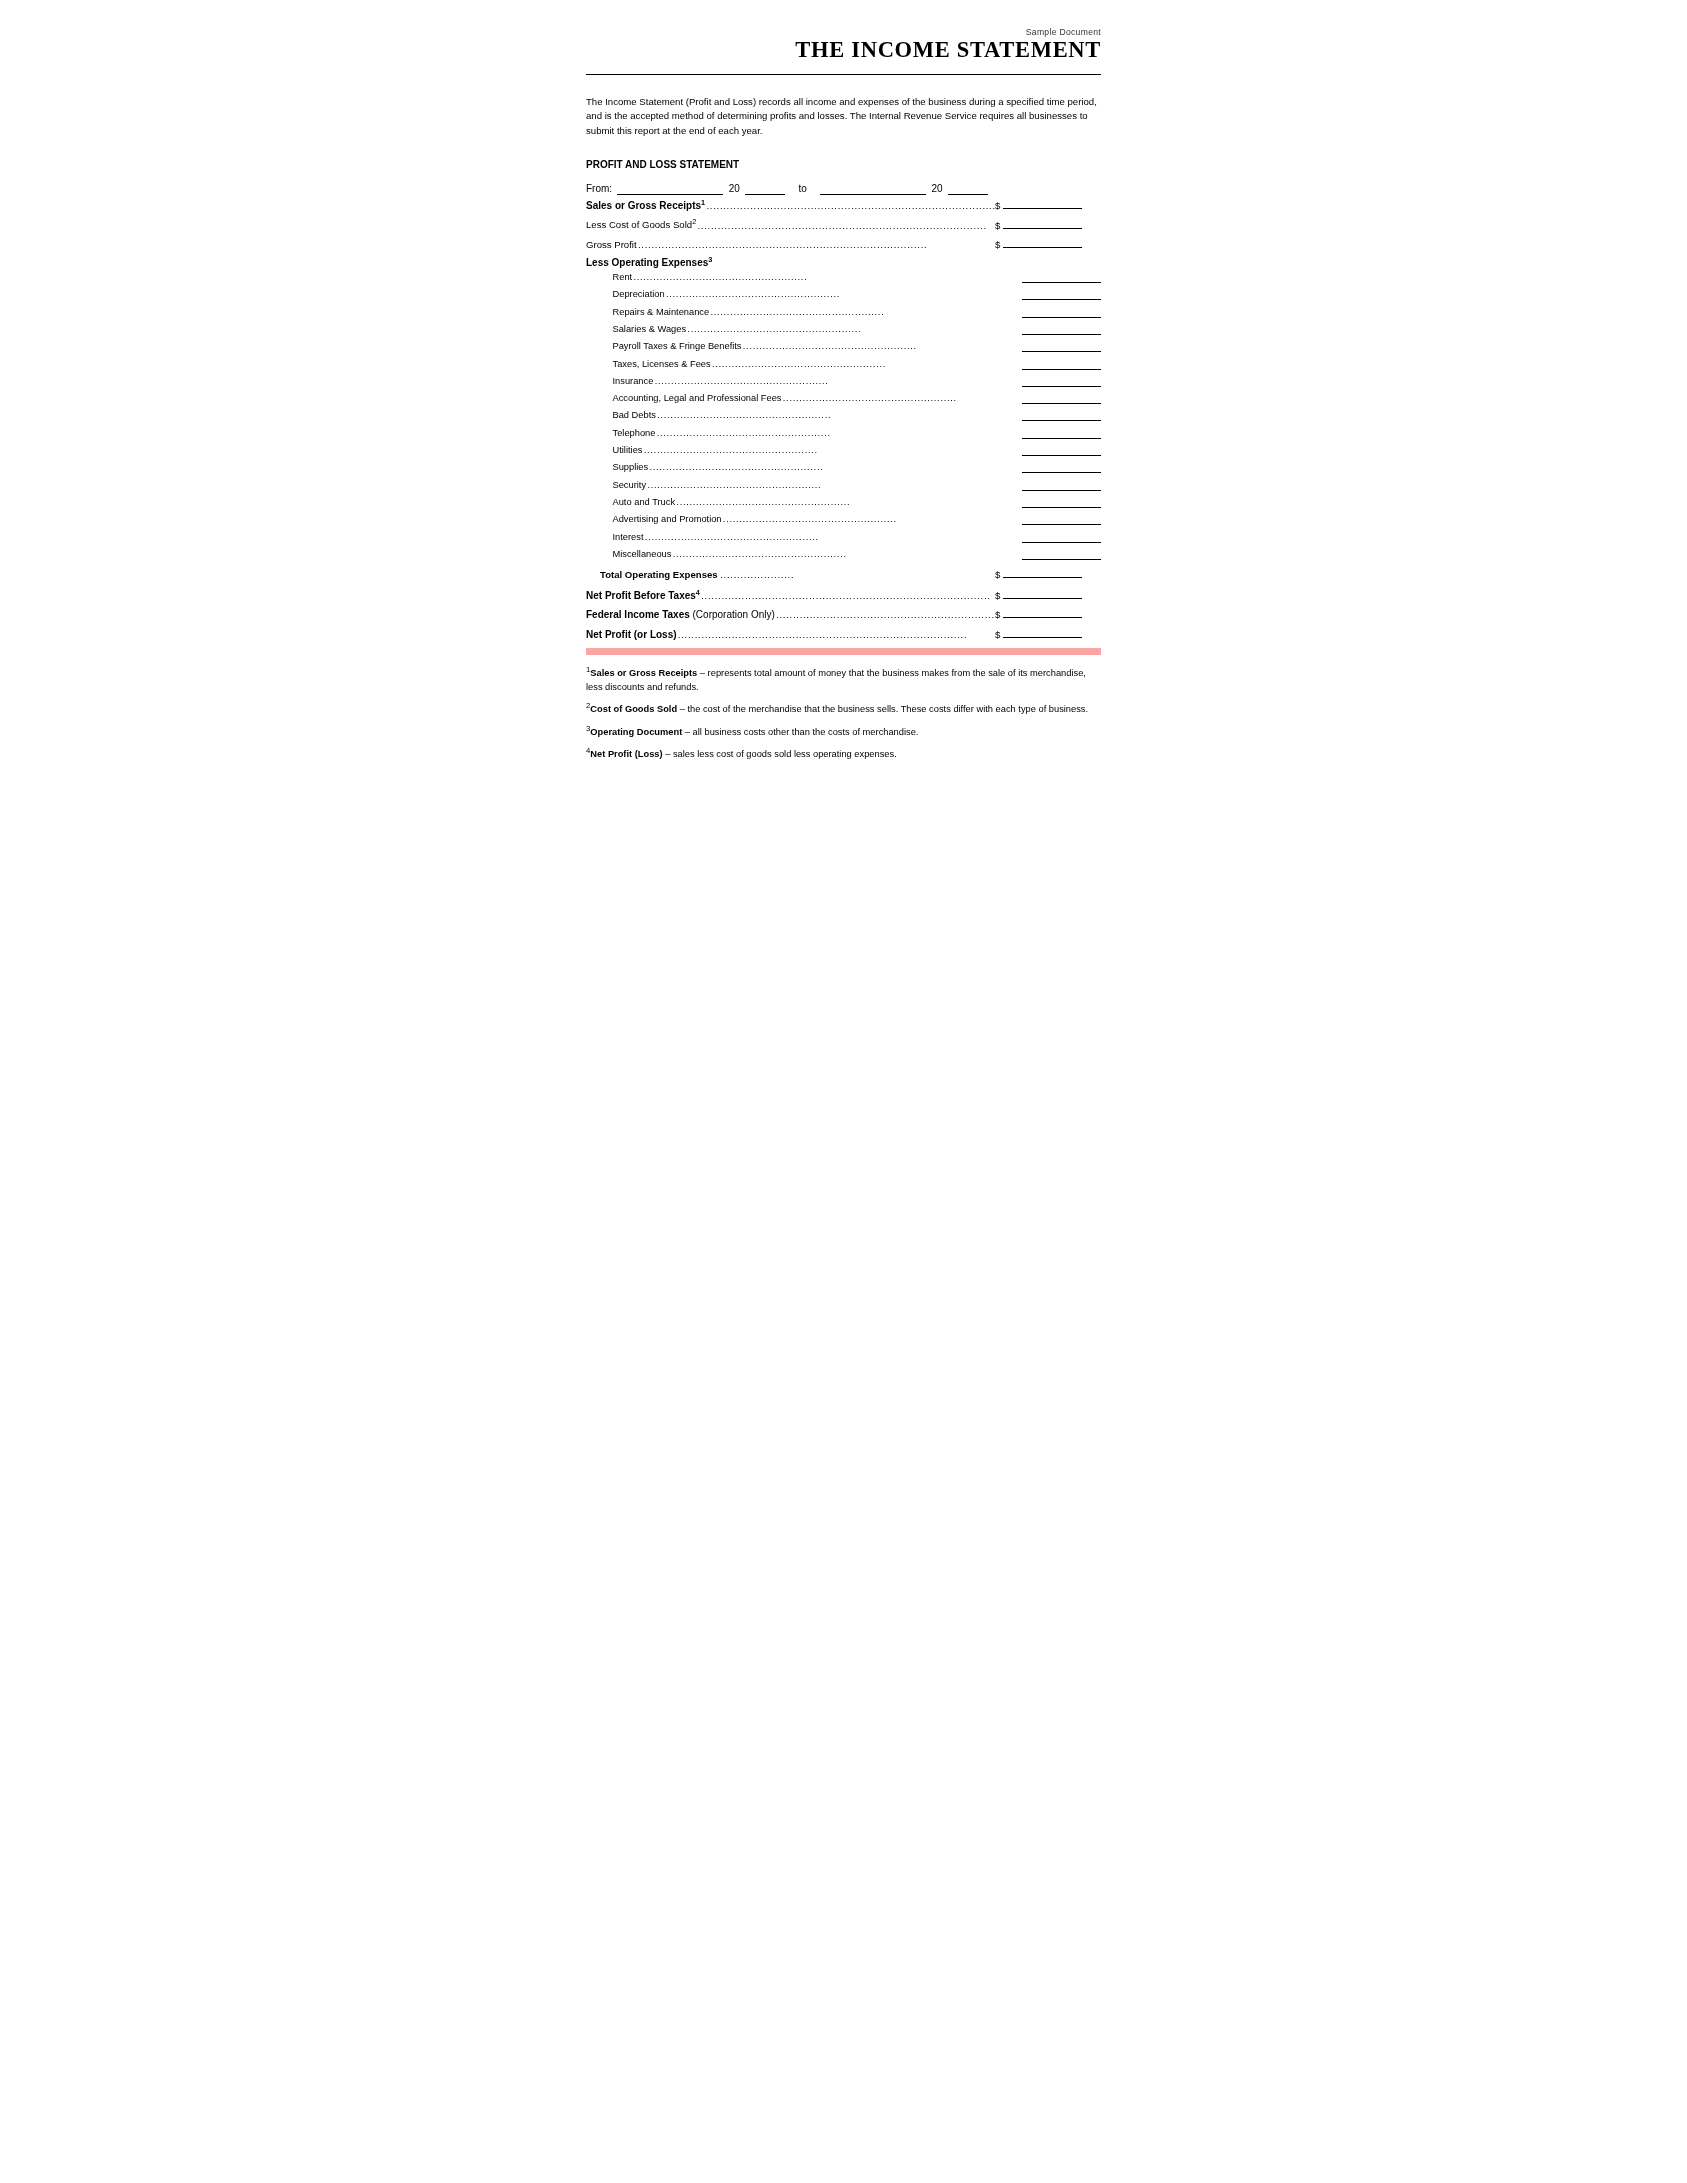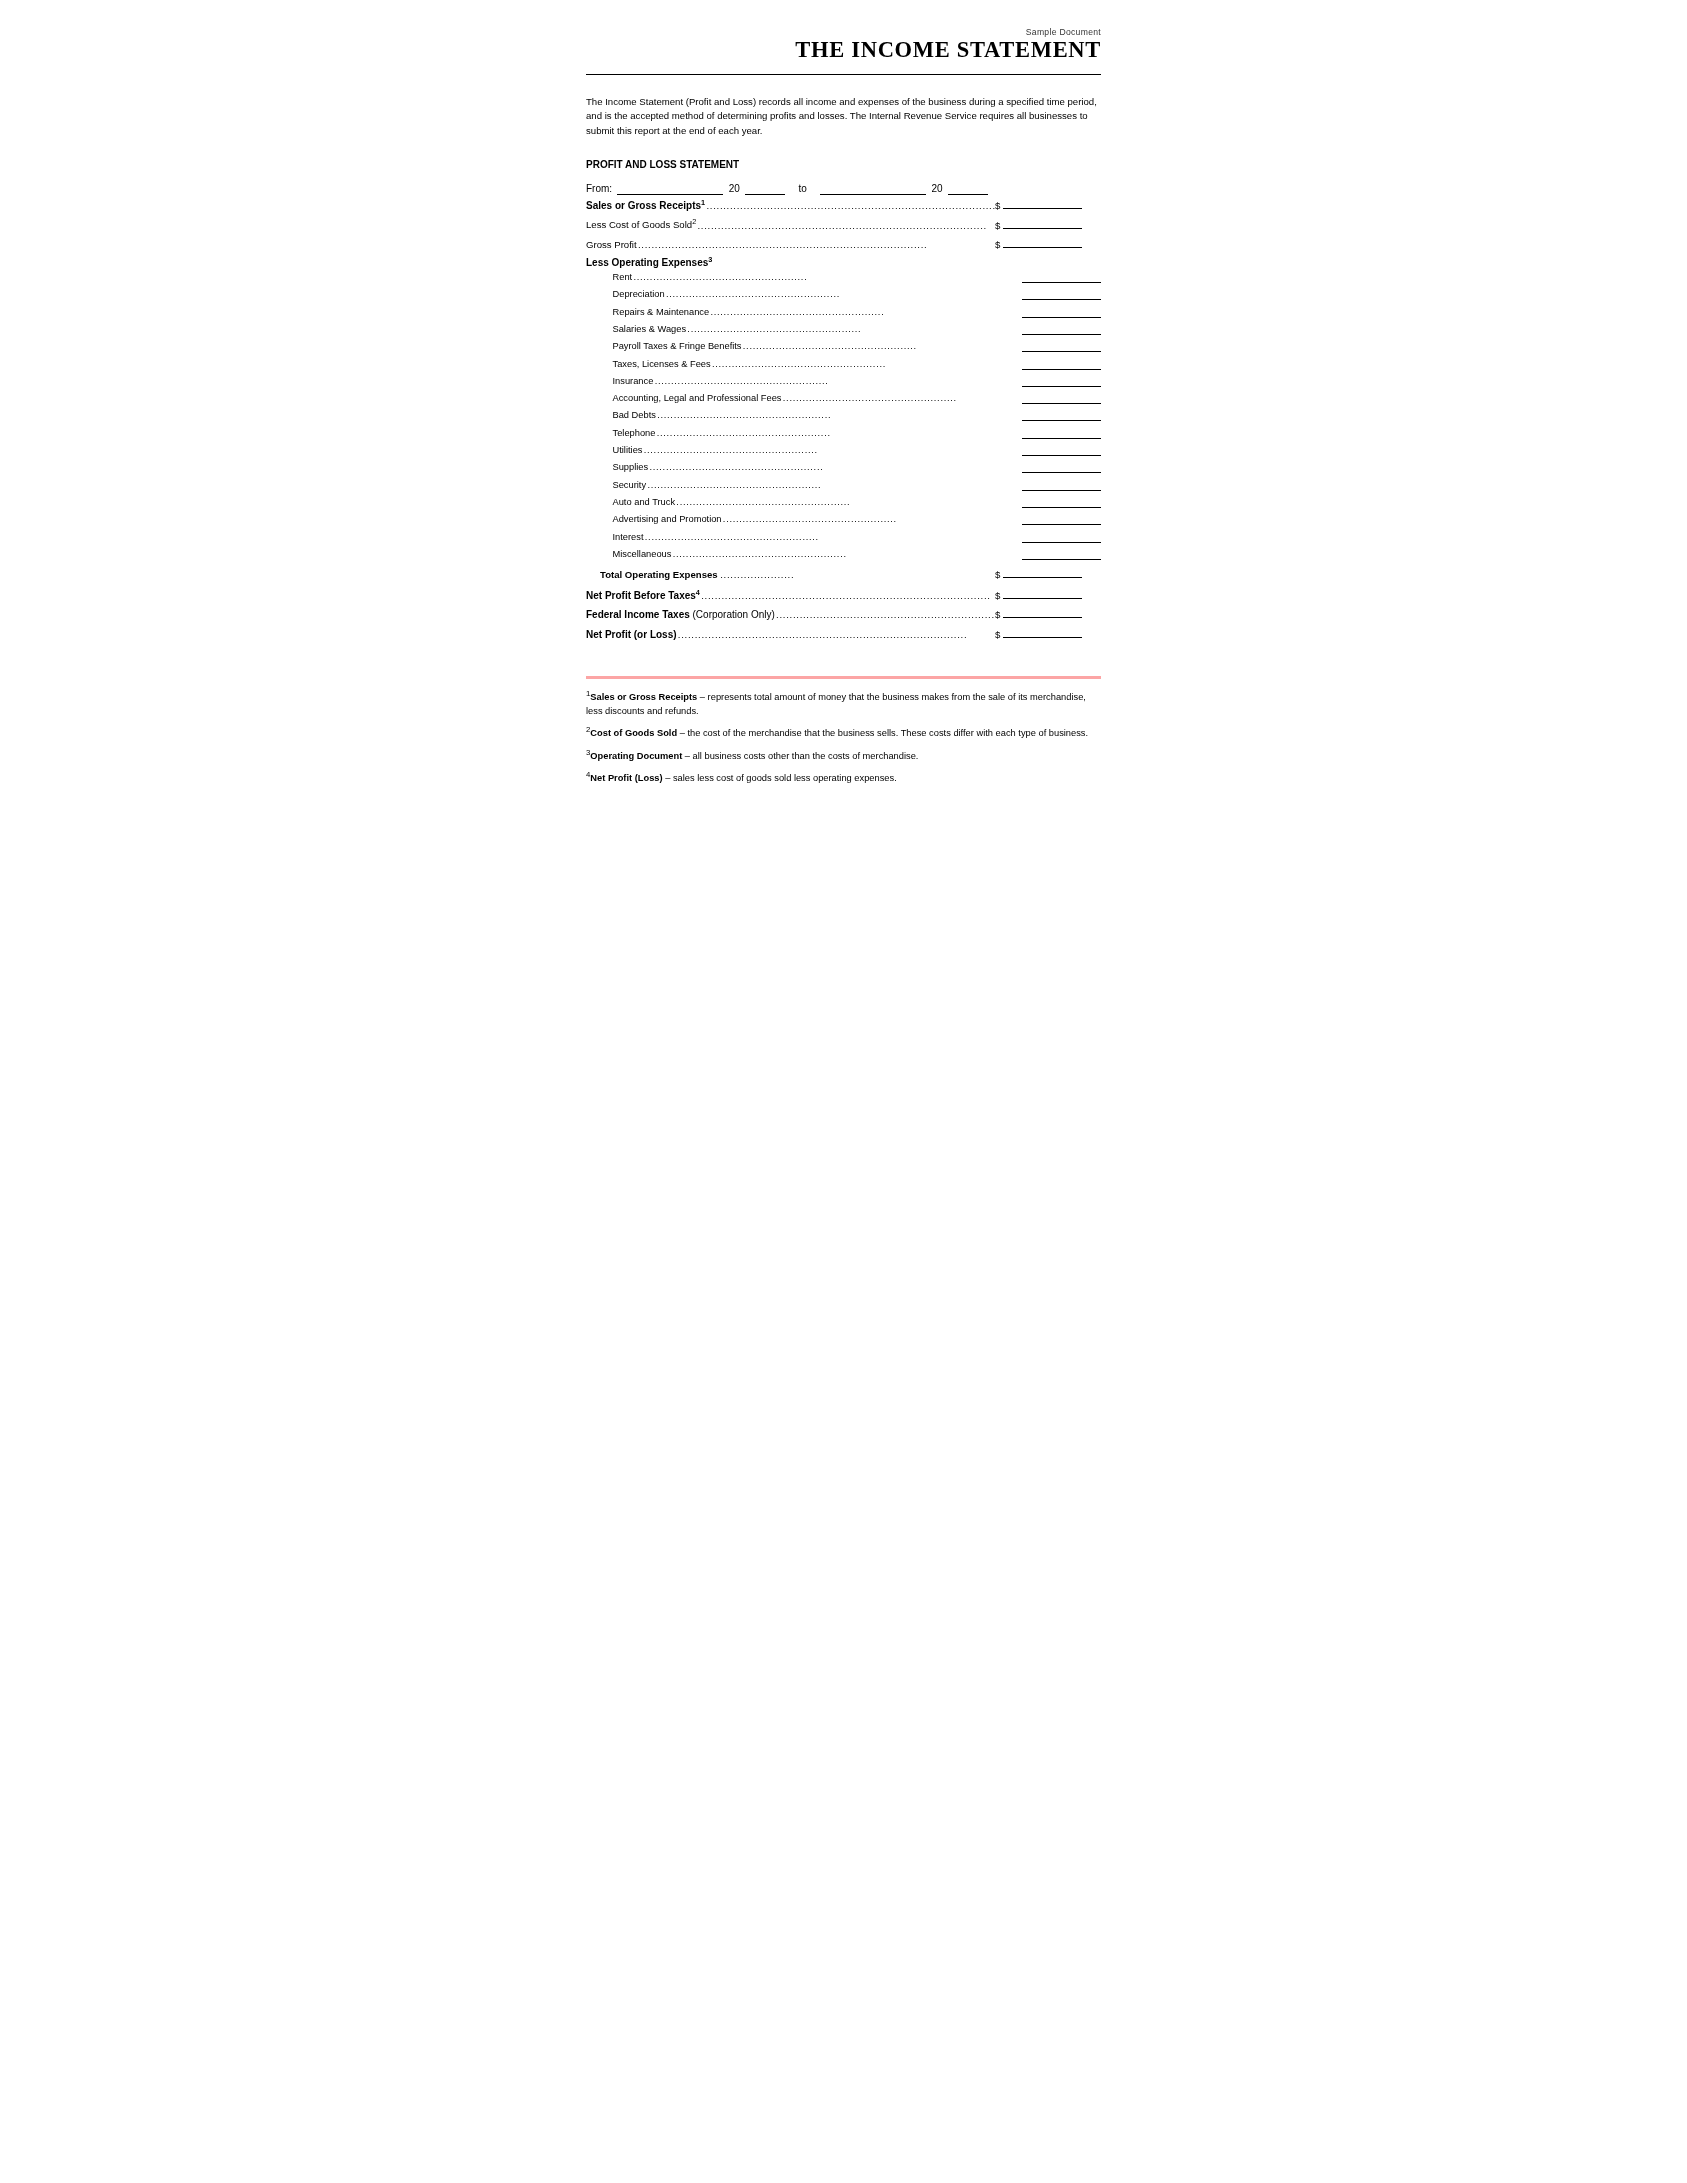--- a/index.html
+++ b/index.html
@@ -184,22 +184,22 @@
     }
 
     .total-operating-row .amount-field {
       display: flex;
       align-items: baseline;
       gap: 2.6px;
       min-width: 106px;
     }
 
     .footnotes-section {
-      margin-top: 36px;
-      border-top: 3px solid #fca5a5;
+      margin-top: 8px;
+      border-top: 7px solid #fca5a5;
       padding-top: 9.3px;
     }
 
     .footnote-item {
       font-size: 9.3px;
       line-height: 1.5;
       margin-bottom: 5.3px;
     }
 
     .sup-num {

